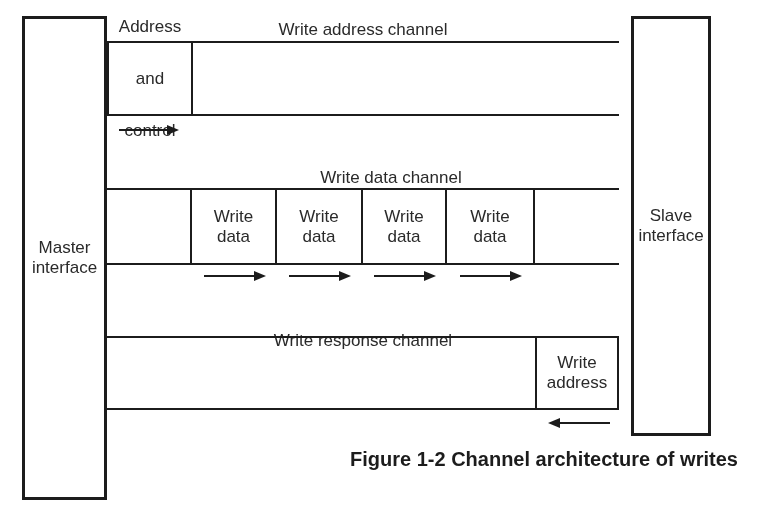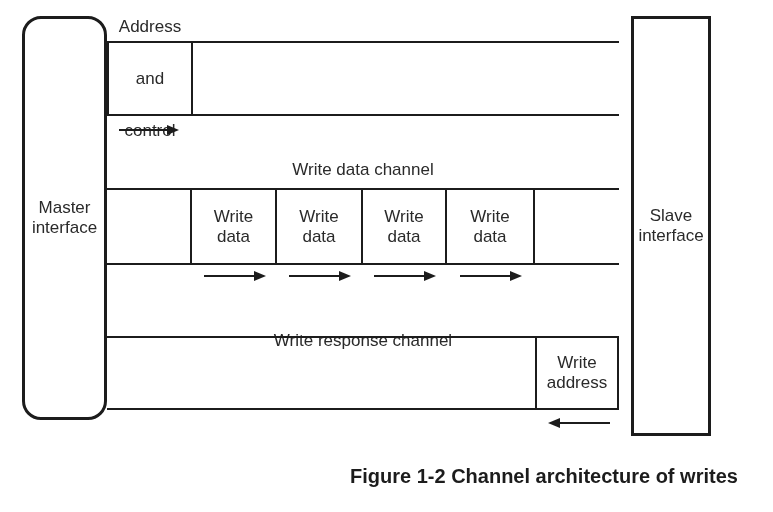--- a/index.html
+++ b/index.html
@@ -89,47 +89,48 @@
     font-size: 20px;
     white-space: nowrap;
     color: #1c1c1c;
   }
 </style>
 </head>
 <body>
 
 <div id="canvas">
 
-  <div class="abs iface-box" style="left:22px; top:16px; width:85px; height:404px;border-radius:19px;">
+  <div class="abs iface-box" style="left:22px; top:16px; width:85px; height:484px;">
     <div>Master</div>
     <div>interface</div>
   </div>
 
   <div class="abs iface-box" style="left:619px; top:16px; width:80px; height:420px;margin-left:12px;">
     <div>Slave</div>
     <div>interface</div>
   </div>
 
+  <div class="abs chan-label" style="top:20px;">Write address channel</div>
 
   <div class="abs hline" style="left:107px; top:41px; width:512px;"></div>
 
   <div class="abs payload-box" style="left:107px; top:41px; width:86px; height:75px;gap:32px;">
     <div>Address</div>
     <div>and</div>
     <div>control</div>
   </div>
 
   <div class="abs hline" style="left:107px; top:114px; width:512px;"></div>
 
   <div class="abs arrow" style="left:119px; top:125px; width:60px;">
     <div class="shaft"></div>
       <div class="head"></div>
   </div>
 
-  <div class="abs chan-label" style="top:160px;">Write data channel</div>
+  <div class="abs chan-label" style="top:168px;margin-left:28px;">Write data channel</div>
 
   <div class="abs data-row">
     <div class="data-cell" style="width:85px;"></div>
     <div class="data-cell" style="width:85px;">
       <div>Write</div>
       <div>data</div>
     </div>
     <div class="data-cell" style="width:86px;">
       <div>Write</div>
       <div>data</div>
@@ -171,15 +172,15 @@
     <div>address</div>
   </div>
 
   <div class="abs hline" style="left:107px; top:408px; width:512px;"></div>
 
   <div class="abs arrow left" style="left:548px; top:418px; width:62px;">
     <div class="shaft"></div>
       <div class="head"></div>
   </div>
 
-  <div class="abs caption" style="left:350px; top:466px;">Figure 1-2 Channel architecture of writes</div>
+  <div class="abs caption" style="left:350px; top:449px;">Figure 1-2 Channel architecture of writes</div>
 
 </div>
 
 </body></html>

